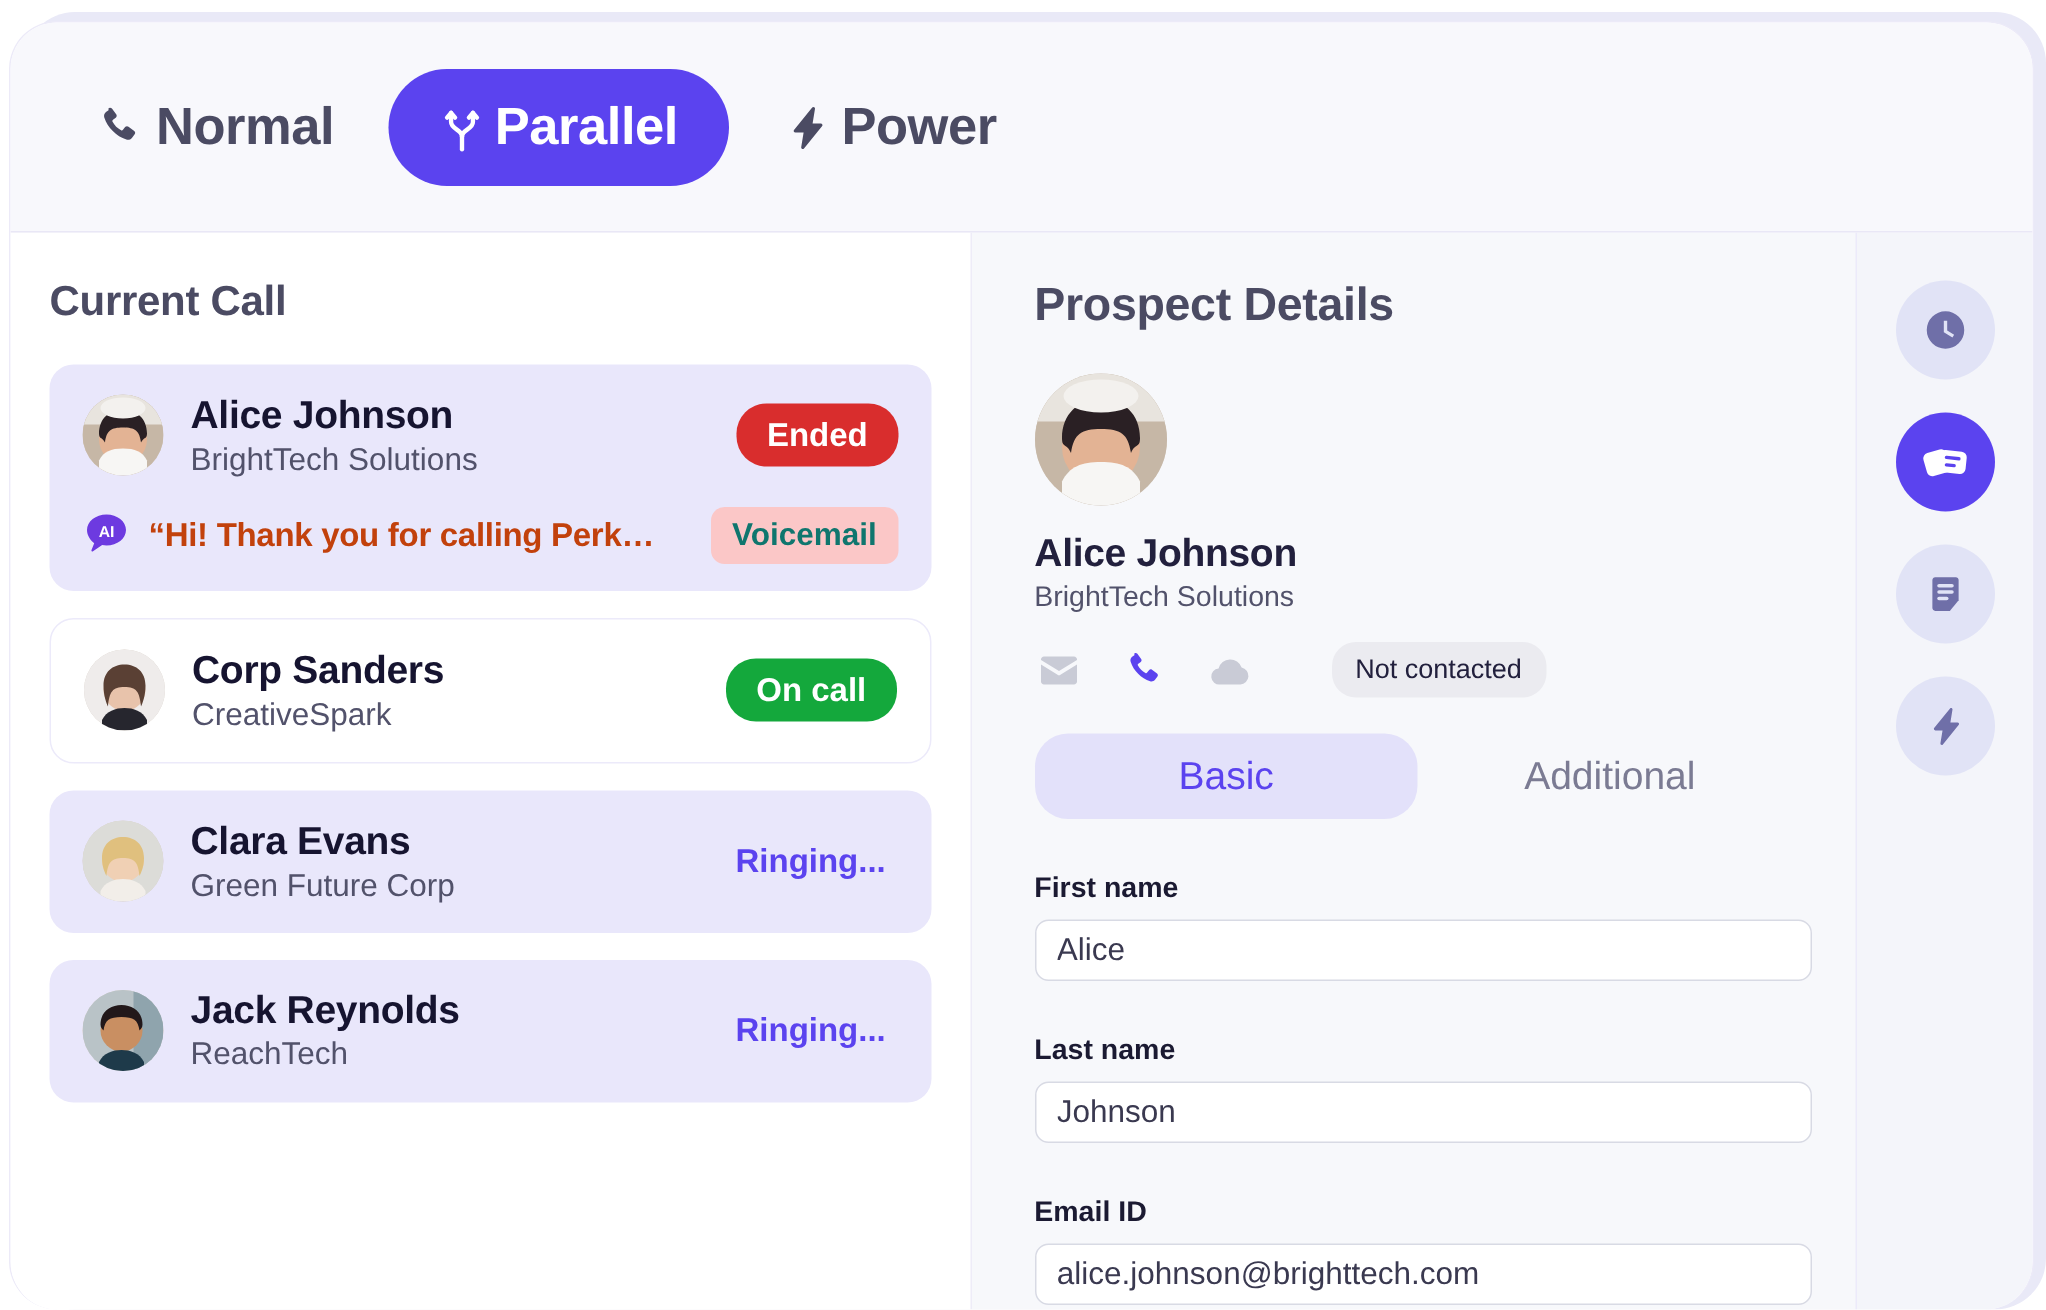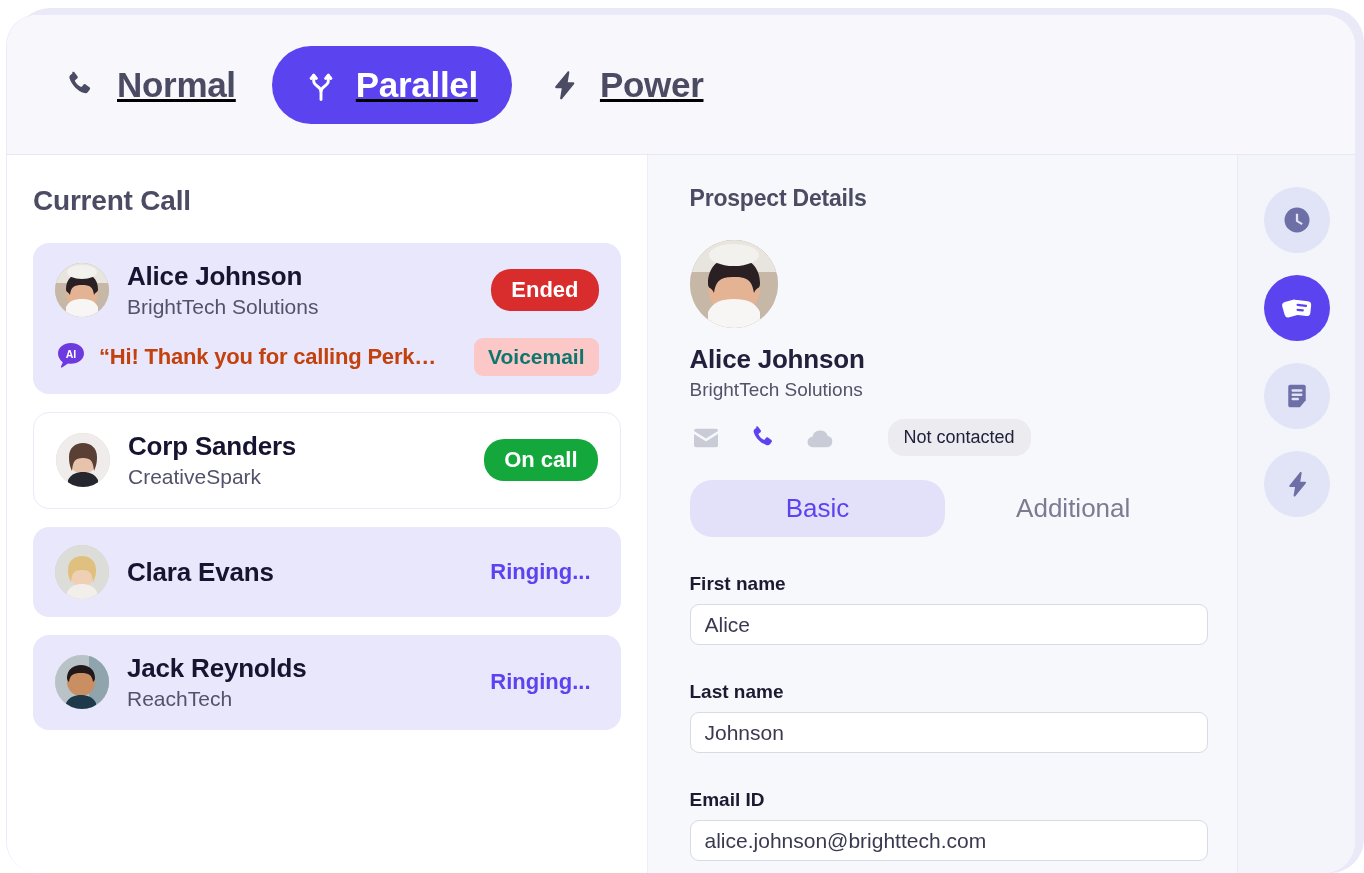--- a/index.html
+++ b/index.html
@@ -44,26 +44,25 @@
     background: #f8f8fc;
     display: flex;
     align-items: center;
     padding-left: 26px;
     gap: 6px;
     border-bottom: 1px solid #e9e7f6;
   }
   .mode {
     display: flex;
     align-items: center;
-    gap: 20px;
+    gap: 7px;
     padding: 0 30px;
     height: 78px;
     border-radius: 39px;
     cursor: pointer;
-    text-decoration: underline;
   }
   .mode .mode-label {
     font-size: 35px;
     font-weight: bold;
     color: #4b4b63;
     letter-spacing: -0.3px;
     white-space: nowrap;
   }
   .mode.active { background: #5b43ef; padding: 0 34px; }
   .mode.active .mode-label { color: #ffffff; }
@@ -173,21 +172,21 @@
 
   
   .details-panel {
     width: 591px;
     background: #f7f8fb;
     padding: 30px 36px 0 42px;
     overflow: hidden;
     border-right: 1px solid #eceafa;
   }
   .details-title {
-    font-size: 23px;
+    font-size: 31px;
     font-weight: bold;
     color: #4b4b63;
     letter-spacing: -0.2px;
     margin-bottom: 28px;
   }
   .prospect-avatar {
     width: 88px; height: 88px;
     border-radius: 50%;
     overflow: hidden;
     background: #d7cfc6;
@@ -386,20 +385,21 @@
             <div class="avatar">
               <svg viewBox="0 0 54 54">
                 <rect width="54" height="54" fill="#dcdcd8"></rect>
                 <circle cx="27" cy="27" r="14" fill="#f0d0b4"></circle>
                 <path d="M13 25c0-9 6-14 14-14s14 5 14 14c0 6-2 10-3 12-1-9-3-12-11-12s-10 3-11 12c-1-2-3-6-3-12z" fill="#e0c07e"></path>
                 <path d="M12 47c3-6 9-8 15-8s12 2 15 8v7H12z" fill="#f2eee9"></path>
               </svg>
             </div>
             <div class="who">
               <div class="name">Clara Evans</div>
+              <div class="company">Green Future Corp</div>
             </div>
             <div class="badge ringing">Ringing...</div>
           </div>
         </div>
 
         <div class="call-card">
           <div class="call-row">
             <div class="avatar">
               <svg viewBox="0 0 54 54">
                 <rect width="54" height="54" fill="#b9c3c7"></rect>

